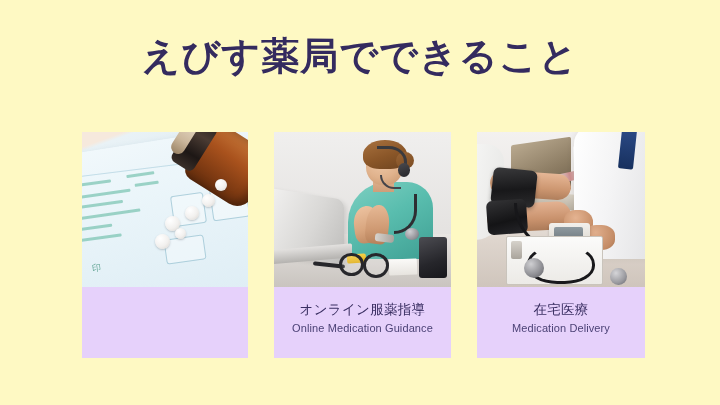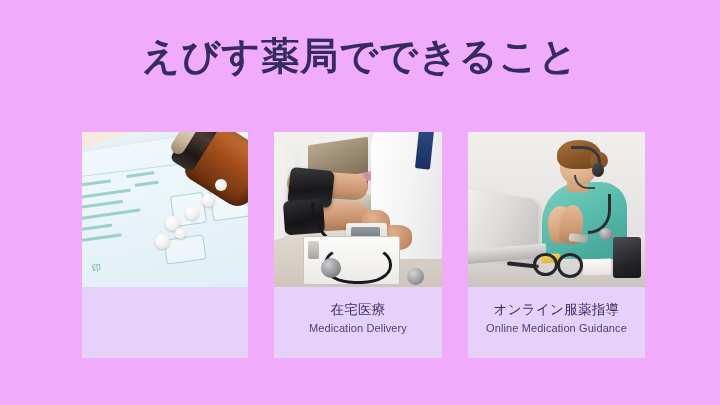--- a/index.html
+++ b/index.html
@@ -6,21 +6,21 @@
 
   html, body {
     width:720px; height:405px;
     overflow:hidden;
     font-family:"Liberation Sans", sans-serif;
   }
 
   #slide {
     position:relative;
     width:720px; height:405px;
-    background:#f0abfc;
+    background:#fef9c3;
   }
 
   
   #slide-title {
     position:absolute;
     left:0; top:32px;
     width:720px;
     text-align:center;
     font-size:38px;
     line-height:48px;
@@ -491,20 +491,53 @@
         </div>
         <div class="pill" style="left:50%; top:54%; width:15px; height:15px;"></div>
         <div class="pill" style="left:62%; top:48%; width:14px; height:14px;"></div>
         <div class="pill" style="left:72%; top:40%; width:13px; height:13px;"></div>
         <div class="pill" style="left:44%; top:66%; width:15px; height:15px;"></div>
         <div class="pill" style="left:56%; top:62%; width:11px; height:11px;"></div>
         <div class="pill" style="left:80%; top:30%; width:12px; height:12px;"></div>
       </div>
     </div>
 
+    <div class="card c3">
+      <div class="card-photo">
+        <div class="p3-bg"></div>
+        <div class="p3-wall"></div>
+        <div class="p3-desk"></div>
+        <div class="p3-torso"></div>
+        <div class="p3-neck"></div>
+        <div class="p3-head"></div>
+        <div class="p3-hair"></div>
+        <div class="p3-bun"></div>
+        <div class="p3-headband"></div>
+        <div class="p3-earcup"></div>
+        <div class="p3-mic"></div>
+        <div class="p3-steth"></div>
+        <div class="p3-steth-bell"></div>
+        <div class="p3-hands"></div>
+        <div class="p3-hands2"></div>
+        <div class="p3-watch"></div>
+        <div class="p3-paper"></div>
+        <div class="p3-laptop-lid"></div>
+        <div class="p3-laptop-base"></div>
+        <div class="p3-highlighter"></div>
+        <div class="p3-glasses-arm"></div>
+        <div class="p3-glasses-l"></div>
+        <div class="p3-glasses-r"></div>
+        <div class="p3-device"></div>
+      </div>
+      <div class="card-caption">
+        <div class="caption-ja">オンライン服薬指導</div>
+        <div class="caption-en">Online Medication Guidance</div>
+      </div>
+    </div>
+
     <div class="card c2">
       <div class="card-photo">
         <div class="p2-bg"></div>
         <div class="p2-wall"></div>
         <div class="p2-desk"></div>
         <div class="p2-laptop-screen"></div>
         <div class="p2-laptop-base"></div>
         <div class="p2-minibottle"></div>
         <div class="p2-strip"></div>
         <div class="p2-coat"></div>
@@ -524,47 +557,14 @@
         <div class="p2-steth-tube"></div>
         <div class="p2-steth-head"></div>
         <div class="p2-steth-bell"></div>
       </div>
       <div class="card-caption">
         <div class="caption-ja">在宅医療</div>
         <div class="caption-en">Medication Delivery</div>
       </div>
     </div>
 
-    <div class="card c3">
-      <div class="card-photo">
-        <div class="p3-bg"></div>
-        <div class="p3-wall"></div>
-        <div class="p3-desk"></div>
-        <div class="p3-torso"></div>
-        <div class="p3-neck"></div>
-        <div class="p3-head"></div>
-        <div class="p3-hair"></div>
-        <div class="p3-bun"></div>
-        <div class="p3-headband"></div>
-        <div class="p3-earcup"></div>
-        <div class="p3-mic"></div>
-        <div class="p3-steth"></div>
-        <div class="p3-steth-bell"></div>
-        <div class="p3-hands"></div>
-        <div class="p3-hands2"></div>
-        <div class="p3-watch"></div>
-        <div class="p3-paper"></div>
-        <div class="p3-laptop-lid"></div>
-        <div class="p3-laptop-base"></div>
-        <div class="p3-highlighter"></div>
-        <div class="p3-glasses-arm"></div>
-        <div class="p3-glasses-l"></div>
-        <div class="p3-glasses-r"></div>
-        <div class="p3-device"></div>
-      </div>
-      <div class="card-caption">
-        <div class="caption-ja">オンライン服薬指導</div>
-        <div class="caption-en">Online Medication Guidance</div>
-      </div>
-    </div>
-
   </div>
 </div>
 
 </body></html>

